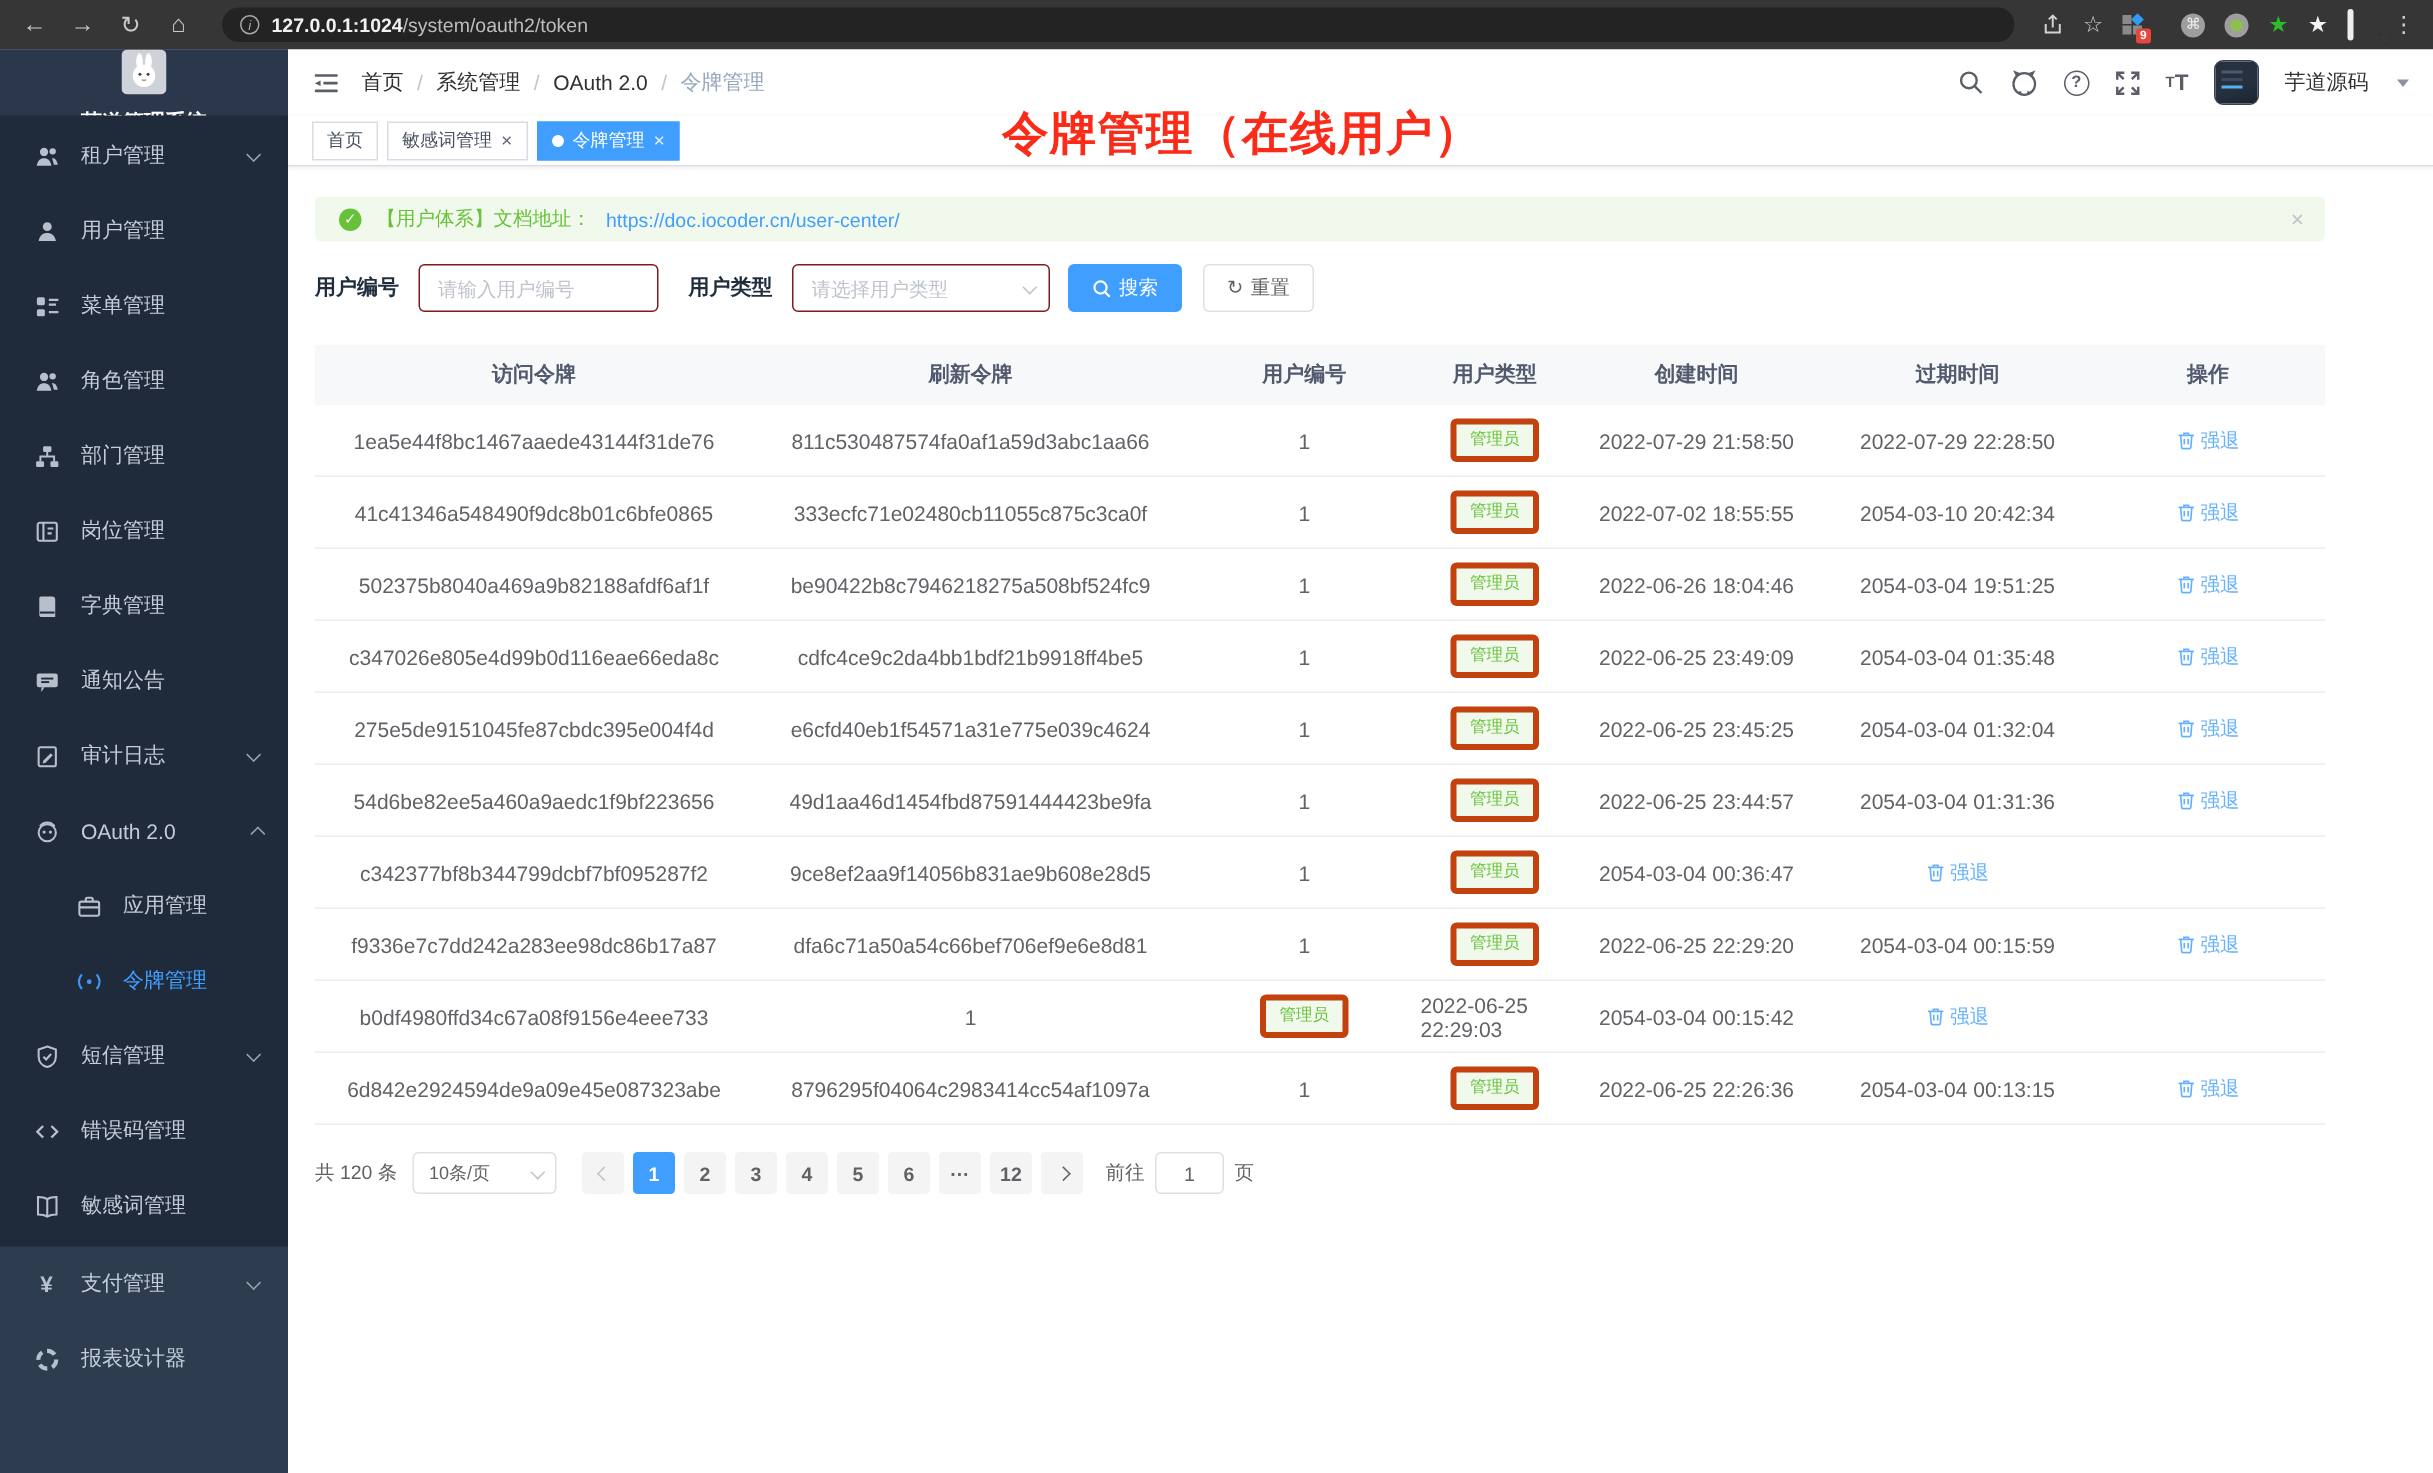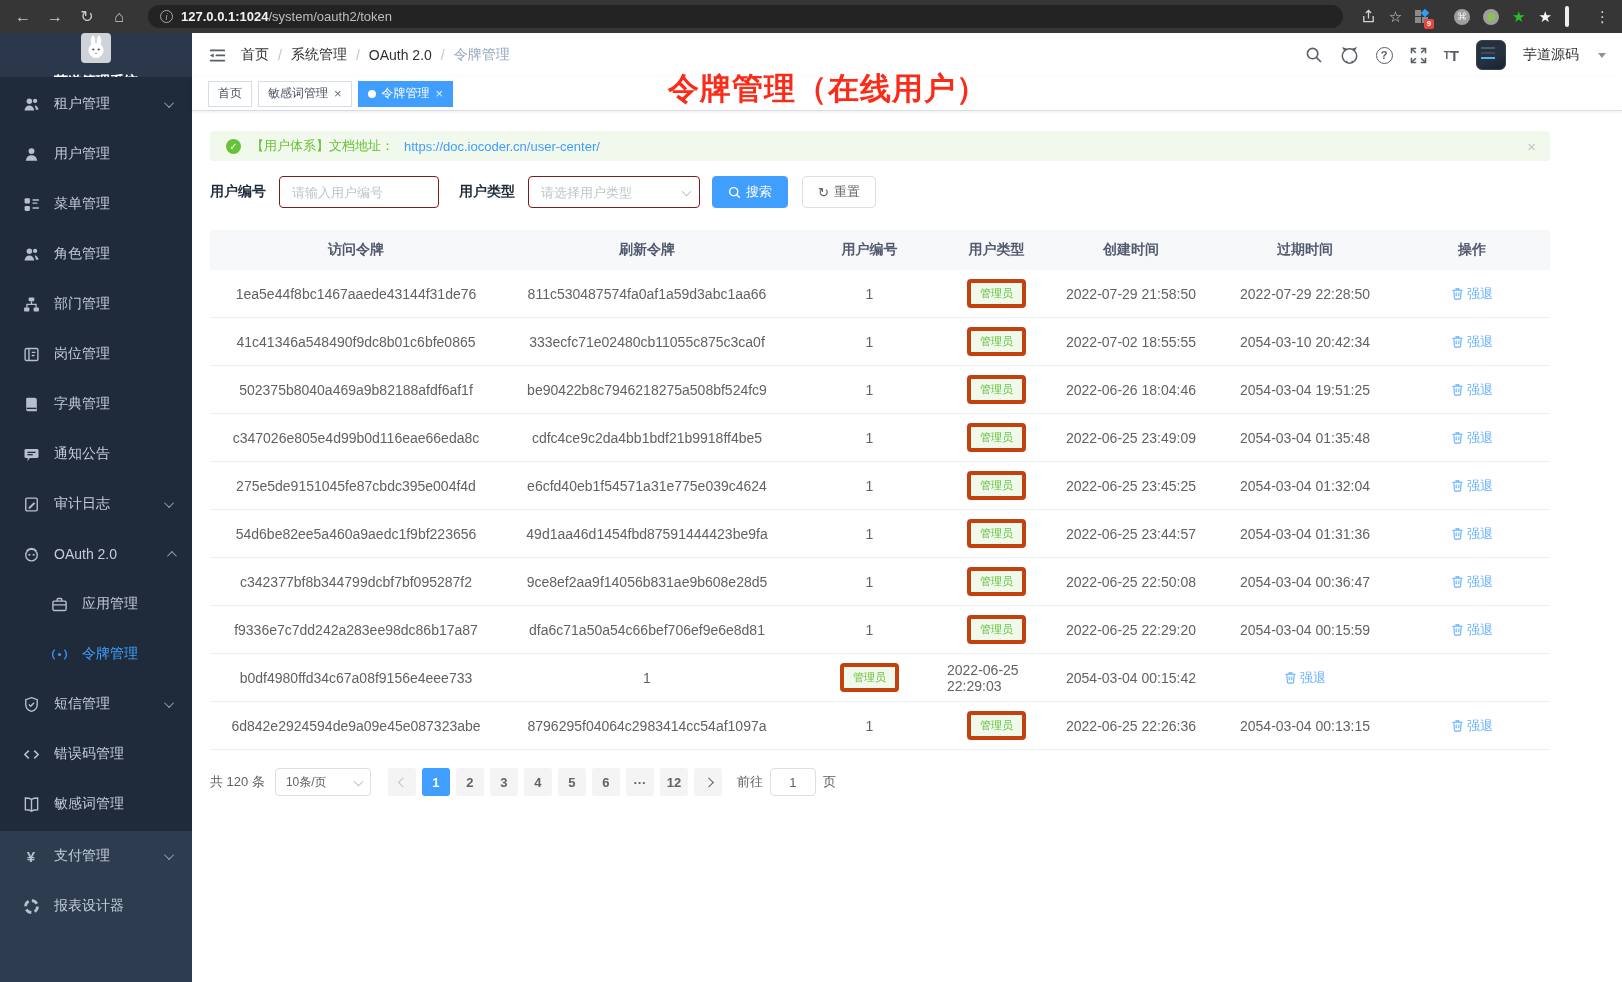--- a/index.html
+++ b/index.html
@@ -633,21 +633,20 @@
               </div>
             </div>
 
             <div class="tr">
               <div class="td">c342377bf8b344799dcbf7bf095287f2</div>
               <div class="td">9ce8ef2aa9f14056b831ae9b608e28d5</div>
               <div class="td">1</div>
               <div class="td">
                 <span class="badge">管理员</span>
               </div>
-              <div class="td">2022-06-25 22:50:08</div>
               <div class="td">2054-03-04 00:36:47</div>
               <div class="td">
                 <span class="act">
                   <svg width="13" height="13" viewBox="0 0 14 14" fill="none" stroke="currentColor" stroke-width="1.2">
                     <path d="M1.5 3.5h11M5.4 3.5V2h3.2v1.5M3 3.5l.7 8.6a1 1 0 0 0 1 .9h4.6a1 1 0 0 0 1-.9l.7-8.6"></path>
                     <path d="M5.6 6v4M8.4 6v4"></path>
                   </svg>
                   <span>强退</span>
                 </span>
               </div>

